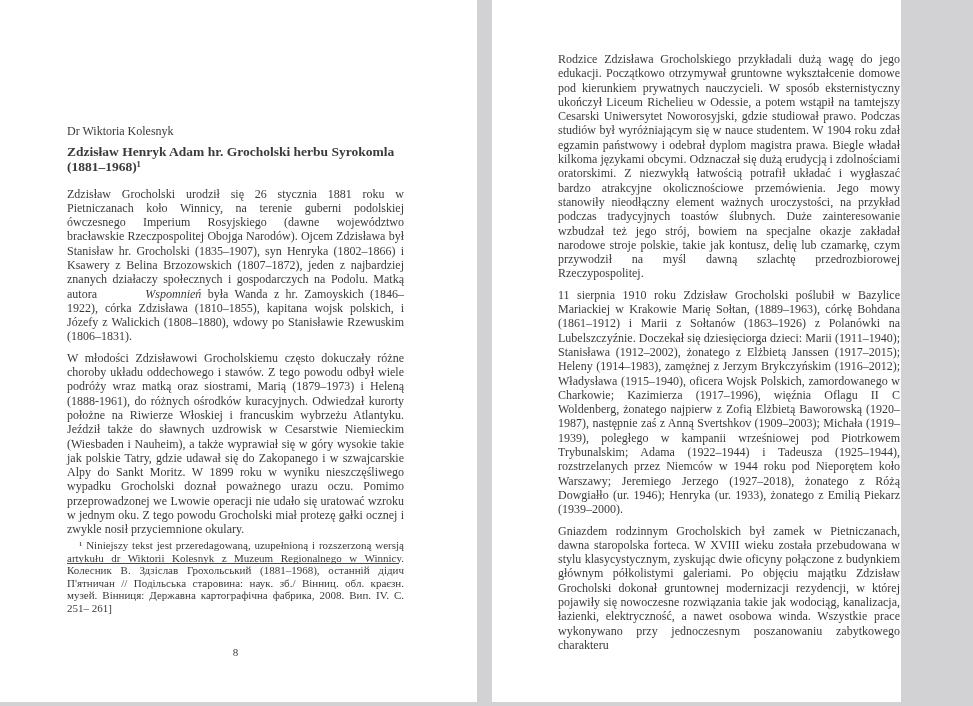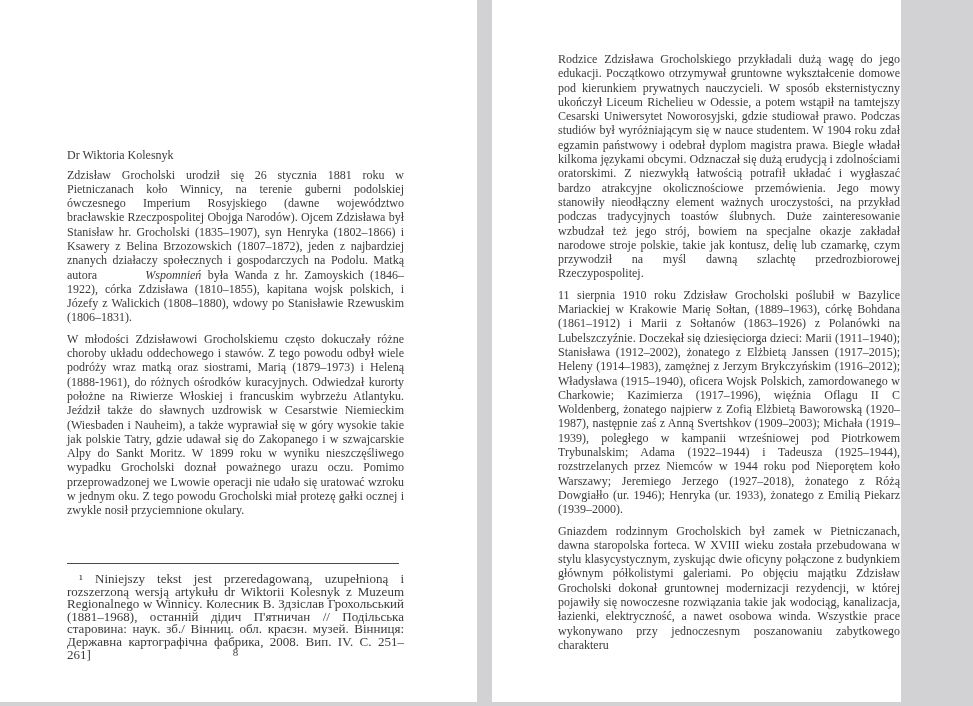--- a/index.html
+++ b/index.html
@@ -23,21 +23,21 @@
     position: absolute;
     top: 0; left: 477px; width: 15px; height: 702px;
     background: #d2d2d4;
   }
   .column {
     position: absolute;
     font-size: 12px;
     line-height: 14.3px;
     text-align: justify;
   }
-  .col-left  { left: 67px; top: 148px; width: 337px; }
+  .col-left  { left: 67px; top: 124px; width: 337px; }
   .col-right { left: 66px; top: 52px;  width: 342px; }
   .author { margin: 0; text-align: left; line-height: 15.5px; }
   .authors { margin: 0 0 4px 0; }
   .article-title {
     font-weight: bold;
     font-size: 13.5px;
     line-height: 15.5px;
     text-align: left;
     margin: 0 0 12px 0;
   }
@@ -49,23 +49,23 @@
   .italic { font-style: italic; margin-left: 42px; }
   .footnote-rule {
     position: absolute;
     left: 67px; top: 555px;
     width: 332px; height: 1px;
     background: #4a4a4a;
     border: none;
   }
   .footnote {
     position: absolute;
-    left: 67px; top: 560px;
+    left: 67px; top: 528px;
     width: 337px;
-    font-size: 13px;
+    font-size: 11px;
     line-height: 12.6px;
     text-align: justify;
     text-indent: 12px;
     hyphens: auto;
     -webkit-hyphens: auto;
   }
   .page-number {
     position: absolute;
     top: 646px;
     font-size: 11px;
@@ -75,20 +75,24 @@
   .pn-right { left: 66px; width: 342px; }
 </style>
 </head>
 <body>
 
 <div class="page page-left">
   <div class="column col-left">
     <div class="authors">
       <p class="author">Dr Wiktoria Kolesnyk</p>
     </div>
+    <div class="article-title">
+      <div>Zdzisław Henryk Adam hr. Grocholski herbu Syrokomla</div>
+      <div>(1881–1968)¹</div>
+    </div>
     <p class="body-para"><span>Zdzisław Grocholski urodził się 26 stycznia 1881 roku w Pietniczanach koło Winnicy, na terenie guberni podolskiej ówczesnego Imperium Rosyjskiego (dawne województwo bracławskie Rzeczpospolitej Obojga Narodów). Ojcem Zdzisława był Stanisław hr. Grocholski (1835–1907), syn Henryka (1802–1866) i Ksawery z Belina Brzozowskich (1807–1872), jeden z najbardziej znanych działaczy społecznych i gospodarczych na Podolu. Matką autora </span><span class="italic">Wspomnień</span><span> była Wanda z hr. Zamoyskich (1846–1922), córka Zdzisława (1810–1855), kapitana wojsk polskich, i Józefy z Walickich (1808–1880), wdowy po Stanisławie Rzewuskim (1806–1831).</span></p>
     <p class="body-para">W młodości Zdzisławowi Grocholskiemu często dokuczały różne choroby układu oddechowego i stawów. Z tego powodu odbył wiele podróży wraz matką oraz siostrami, Marią (1879–1973) i Heleną (1888-1961), do różnych ośrodków kuracyjnych. Odwiedzał kurorty położne na Riwierze Włoskiej i francuskim wybrzeżu Atlantyku. Jeździł także do sławnych uzdrowisk w Cesarstwie Niemieckim (Wiesbaden i Nauheim), a także wyprawiał się w góry wysokie takie jak polskie Tatry, gdzie udawał się do Zakopanego i w szwajcarskie Alpy do Sankt Moritz. W 1899 roku w wyniku nieszczęśliwego wypadku Grocholski doznał poważnego urazu oczu. Pomimo przeprowadzonej we Lwowie operacji nie udało się uratować wzroku w jednym oku. Z tego powodu Grocholski miał protezę gałki ocznej i zwykle nosił przyciemnione okulary.</p>
   </div>
   <hr class="footnote-rule">
   <p class="footnote">¹ Niniejszy tekst jest przeredagowaną, uzupełnioną i rozszerzoną wersją artykułu dr Wiktorii Kolesnyk z Muzeum Regionalnego w Winnicy. Колесник В. Здзіслав Грохольський (1881–1968), останній дідич П'ятничан // Подільська старовина: наук. зб./ Вінниц. обл. краєзн. музей. Вінниця: Державна картографічна фабрика, 2008. Вип. IV. С. 251– 261]</p>
   <div class="page-number pn-left">8</div>
 </div>
 
 <div class="gutter"></div>
 

